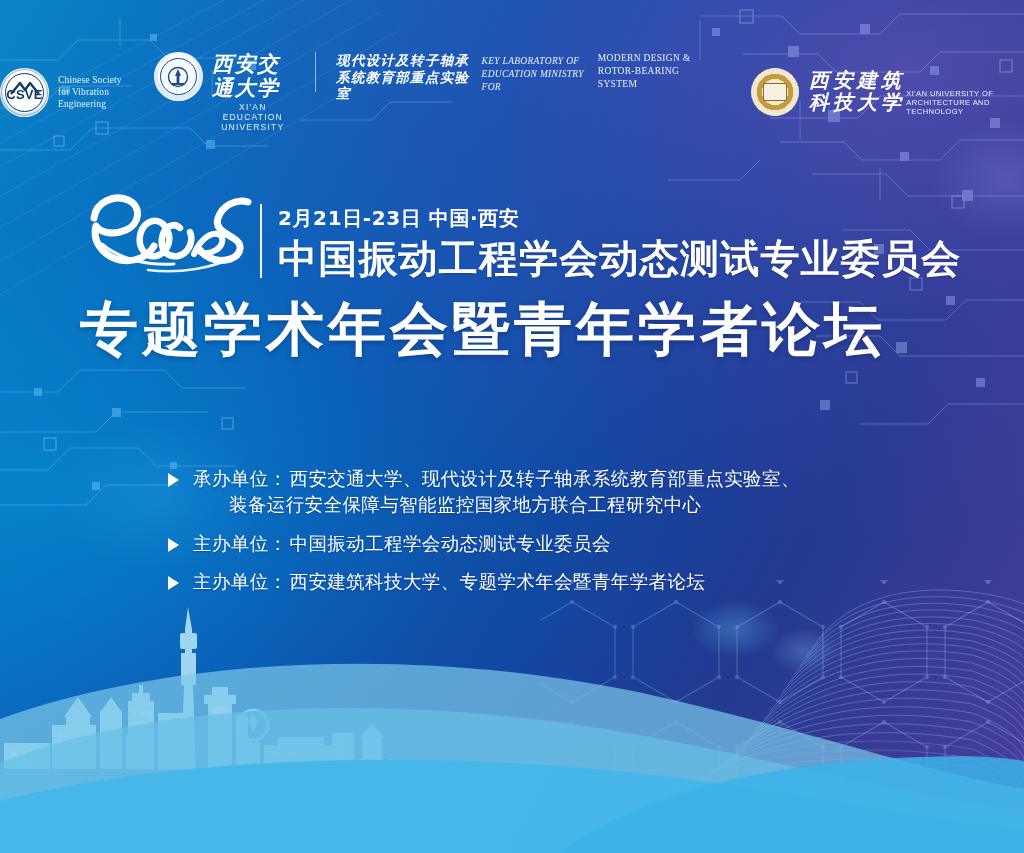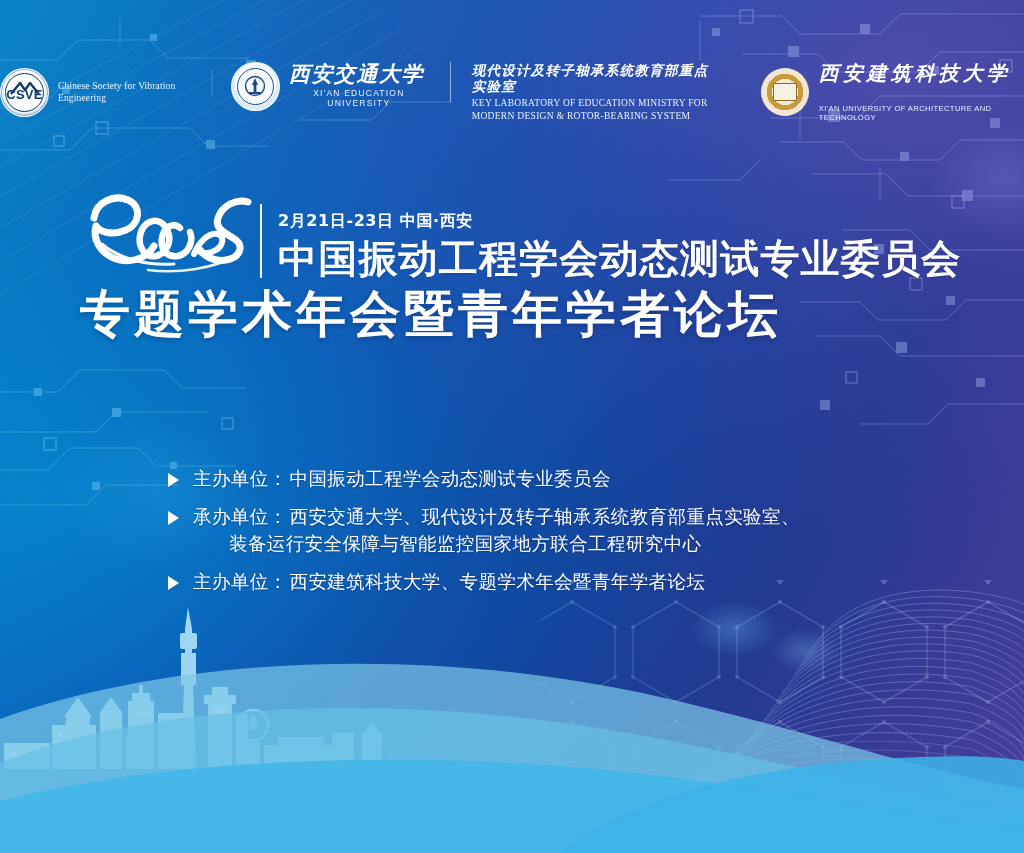--- a/index.html
+++ b/index.html
@@ -76,68 +76,68 @@
   .badge-xjtu .ring2{ position:absolute; inset:5px; border-radius:50%; border:1.5px solid #1b4a86; }
   .logo-xjtu .words{ display:flex; flex-direction:column; }
   .logo-xjtu .cn{
     font-size:21px; font-weight:700; color:#fff; letter-spacing:1.5px; line-height:1.1;
     font-family:"DejaVu Serif","Liberation Serif",serif; font-style:italic;
   }
   .logo-xjtu .en{ font-size:8.5px; color:#e6f1ff; letter-spacing:1.2px; margin-top:3px; text-align:center; }
 
   .vdiv{ width:1px; height:40px; background:rgba(255,255,255,.55); margin:0 12px; }
 
-  .lab-words{ display:flex; flex-direction:column; justify-content:center; }
+  .lab-words{ display:flex; justify-content:center; }
   .lab-words .cn{
     font-size:13.5px; font-weight:700; color:#fff; letter-spacing:1.3px; line-height:1.2;
     font-family:"DejaVu Serif","Liberation Serif",serif;
   }
   .lab-words .en1,.lab-words .en2{
     font-size:9.5px; color:#e8f2ff; letter-spacing:.3px; line-height:1.35;
     font-family:"Liberation Serif",serif;
   }
-  .lab-words .en1{ margin-top:3px; }
+  .lab-words .en1{ margin-top:3px;font-style:italic; }
 
   .logo-xauat{ margin-left:40px; display:flex; align-items:center; gap:10px; }
   .badge-xauat{
     width:48px; height:48px; flex:0 0 48px; border-radius:50%;
     background:radial-gradient(circle at 50% 50%, #f3ead6 0 40%, #c89a3e 40% 56%, #f1e6cf 56% 72%, #b8862f 72% 86%, #e8dcc2 86% 100%);
     border:1px solid rgba(255,255,255,.5);
     position:relative; display:flex; align-items:center; justify-content:center;
   }
   .badge-xauat .inner{
     width:24px; height:18px; background:#f6f0e0; border:1.2px solid #8d6a22; border-radius:1px;
   }
-  .logo-xauat .words{ display:flex; flex-direction:column; }
+  .logo-xauat .words{ display:flex; }
   .logo-xauat .cn{
     font-size:20px; font-weight:700; color:#fff; letter-spacing:4px; line-height:1.1;
     font-family:"DejaVu Serif","Liberation Serif",serif; font-style:italic;
   }
   .logo-xauat .en{ font-size:7.6px; color:#e8f1ff; letter-spacing:.4px; margin-top:20px; }
 
   
   .title-block{ position:absolute; left:0; top:186px; width:1024px; }
 
   .row1{ display:flex; align-items:flex-end; padding-left:88px; height:94px; }
   .year-logo{ width:172px; height:92px; position:relative; flex:0 0 172px; }
   .title-div{ width:2px; height:74px; background:#fff; margin:0 16px 2px 0; align-self:flex-end; opacity:.95; }
 
   .title-right{ display:flex; flex-direction:column; justify-content:flex-end; padding-bottom:2px; }
   .date-line{
-    font-size:16px; font-weight:700; color:#ffffff; letter-spacing:.6px;
+    font-size:20px; font-weight:700; color:#ffffff; letter-spacing:.6px;
     font-family:"DejaVu Sans","Liberation Sans",sans-serif; margin-bottom:7px;
   }
   .headline1{
     font-size:39px; font-weight:700; color:#ffffff; letter-spacing:1.2px; line-height:1;
     font-family:"DejaVu Sans","Liberation Sans",sans-serif;
     text-shadow:0 1px 2px rgba(0,20,60,.25);
   }
   .headline2{
-    position:absolute; left:80px; top:289px; width:900px;
-    font-size:50px; font-weight:700; color:#ffffff; letter-spacing:4px; line-height:1;
+    position:absolute; left:80px; top:300px; width:900px;
+    font-size:58px; font-weight:700; color:#ffffff; letter-spacing:4px; line-height:1;
     font-family:"DejaVu Sans","Liberation Sans",sans-serif; white-space:nowrap;
     text-shadow:0 2px 5px rgba(0,18,60,.30);
   }
 
   
   .orgs{ position:absolute; left:168px; top:466px; width:820px; }
   .org-row{ display:flex; align-items:flex-start; margin-bottom:12px; }
   .tri{
     flex:0 0 14px; width:0;height:0; margin-top:7px; margin-right:11px;
     border-left:11px solid #ffffff; border-top:7px solid transparent; border-bottom:7px solid transparent;
@@ -375,29 +375,29 @@
     </div>
   </div>
 
   <div class="headline2">专题学术年会暨青年学者论坛</div>
 
   <div class="orgs">
 
     <div class="org-row">
       <div class="tri"></div>
       <div class="org-text">
-        <span class="lbl">主办单位：</span><span>中国振动工程学会动态测试专业委员会</span>
+        <span class="lbl">承办单位：</span><span>西安交通大学、现代设计及转子轴承系统教育部重点实验室、</span>
+        <div class="org-cont">装备运行安全保障与智能监控国家地方联合工程研究中心</div>
       </div>
     </div>
 
     <div class="org-row">
       <div class="tri"></div>
       <div class="org-text">
-        <span class="lbl">承办单位：</span><span>西安交通大学、现代设计及转子轴承系统教育部重点实验室、</span>
-        <div class="org-cont">装备运行安全保障与智能监控国家地方联合工程研究中心</div>
+        <span class="lbl">主办单位：</span><span>中国振动工程学会动态测试专业委员会</span>
       </div>
     </div>
 
     <div class="org-row">
       <div class="tri"></div>
       <div class="org-text">
         <span class="lbl">主办单位：</span><span>西安建筑科技大学、专题学术年会暨青年学者论坛</span>
       </div>
     </div>
 

